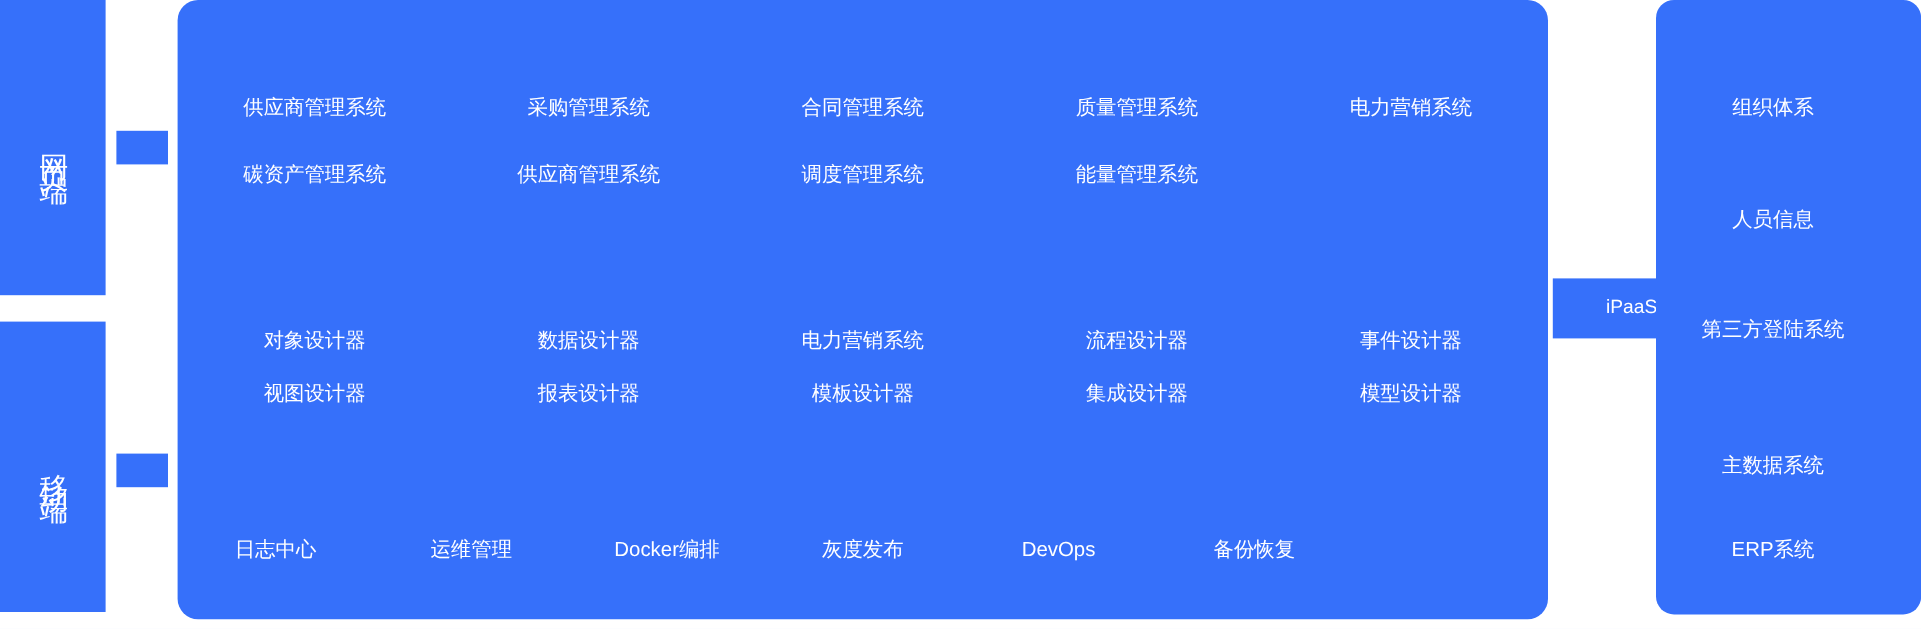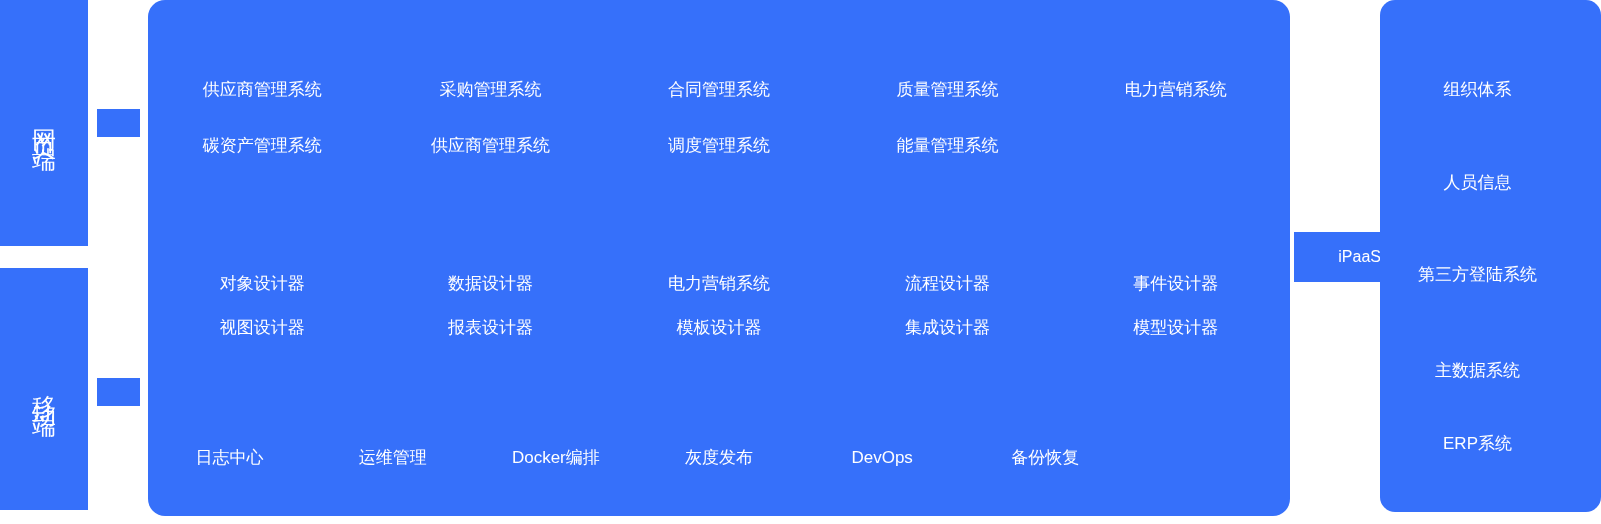--- a/index.html
+++ b/index.html
@@ -109,22 +109,22 @@
     text-align: center;
     color: var(--text, #fff);
     font-size: 17px;
     font-weight: 500;
     line-height: 24px;
     white-space: nowrap;
   }
   .ri-0 { top: 78px; }
   .ri-1 { top: 171px; }
   .ri-2 { top: 263px; }
-  .ri-3 { top: 359px; }
-  .ri-4 { top: 432px; }
+  .ri-3 { top: 376px; }
+  .ri-4 { top: 446px; }
 </style>
 </head>
 <body>
 
 <div class="canvas">
 
   <div class="block panel-left panel-left-top">
     <span class="vtext">网页端</span>
   </div>
   <div class="block panel-left panel-left-bottom">

